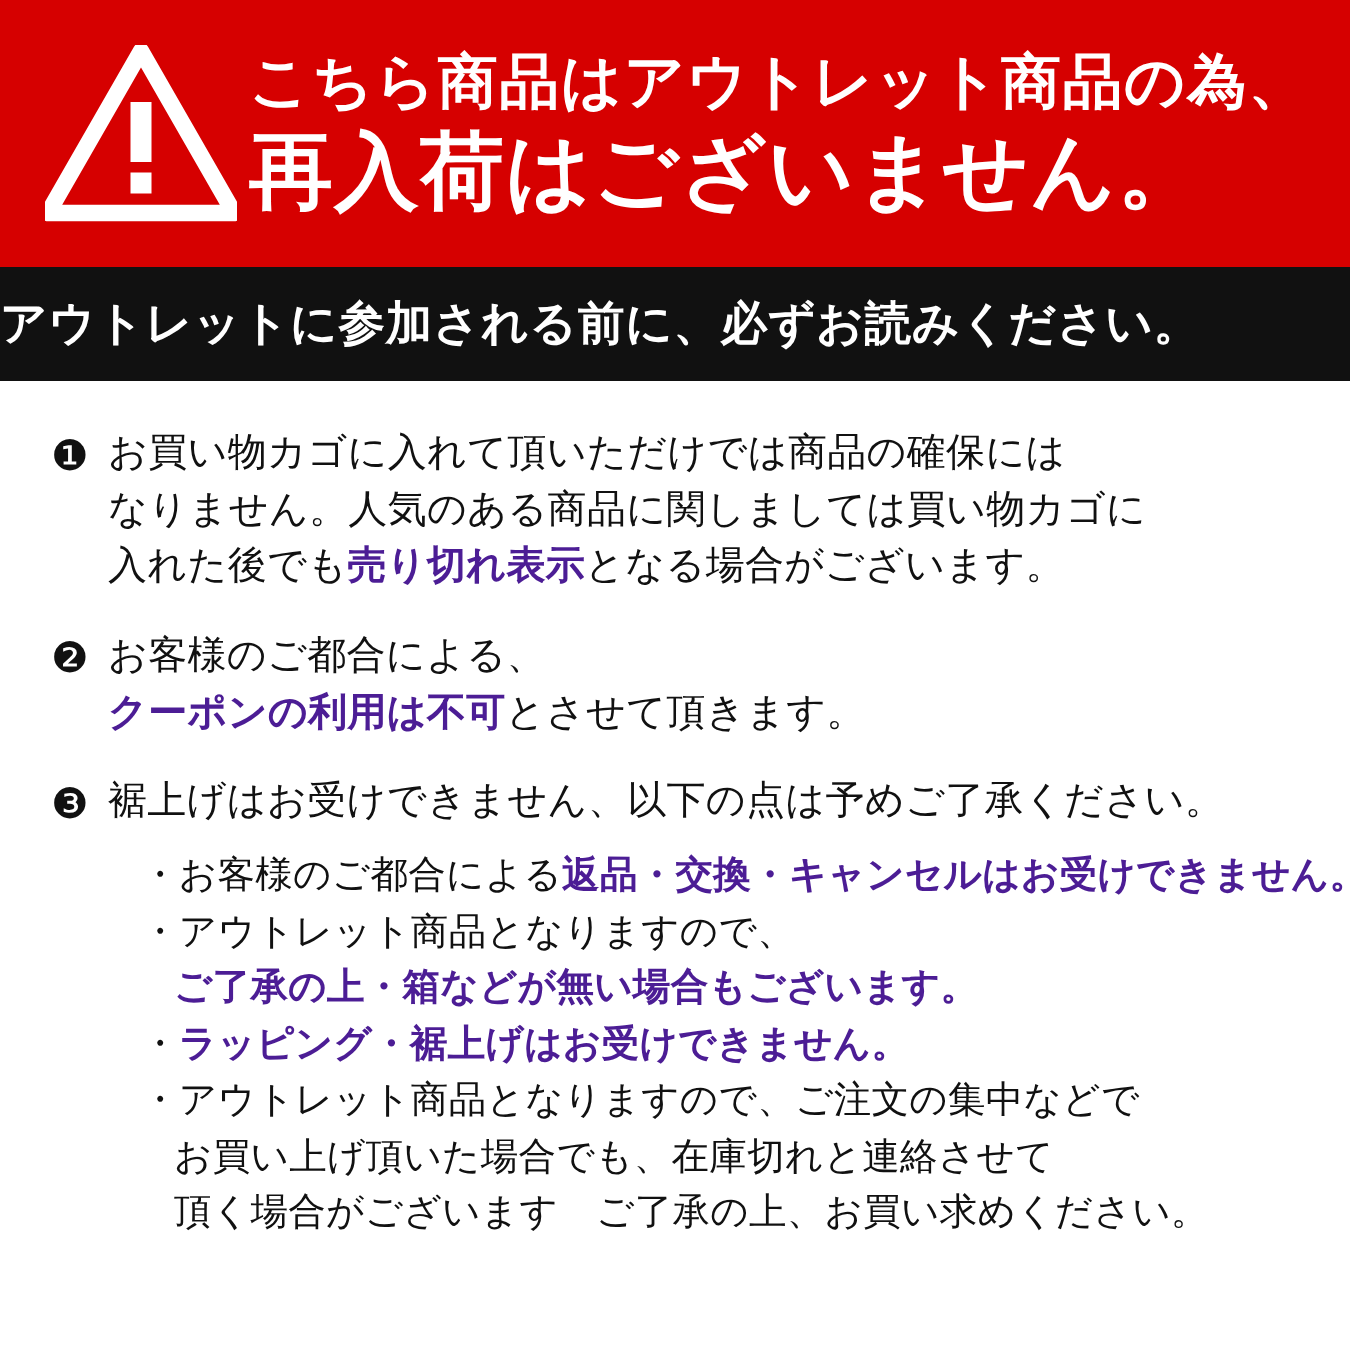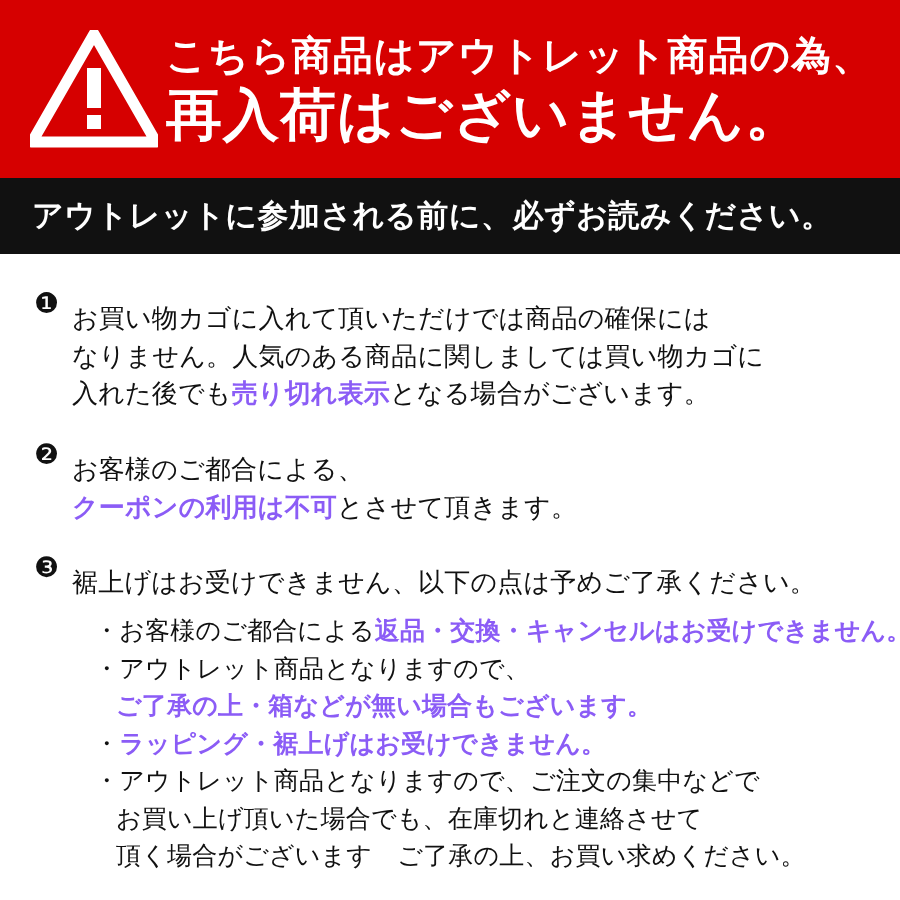--- a/index.html
+++ b/index.html
@@ -64,21 +64,20 @@
     white-space: nowrap;
   }
 
   
   .black-bar {
     background: #111111;
     color: #ffffff;
     height: 76px;
     display: flex;
     align-items: center;
-    padding-left: 32px;
     box-sizing: border-box;
   }
   .black-bar-text {
     font-size: 31px;
     font-weight: bold;
     letter-spacing: 0.5px;
     white-space: nowrap;
   }
 
   
@@ -95,31 +94,30 @@
   .num {
     width: 38px;
     min-width: 38px;
     font-size: 28px;
     line-height: 1.42;
     color: #111111;
     font-weight: normal;
   }
   .item-body {
     flex: 1;
-    margin-top: 16px;
   }
   .line {
     font-size: 26px;
     line-height: 1.45;
     letter-spacing: 0.2px;
     color: #111111;
     white-space: nowrap;
   }
   .red {
-    color: #8b5cf6;
+    color: #4c1d95;
     font-weight: bold;
   }
 
   .sub-list {
     margin-top: 10px;
     padding-left: 22px;
   }
   .sub-line {
     font-size: 25px;
     line-height: 1.5;

